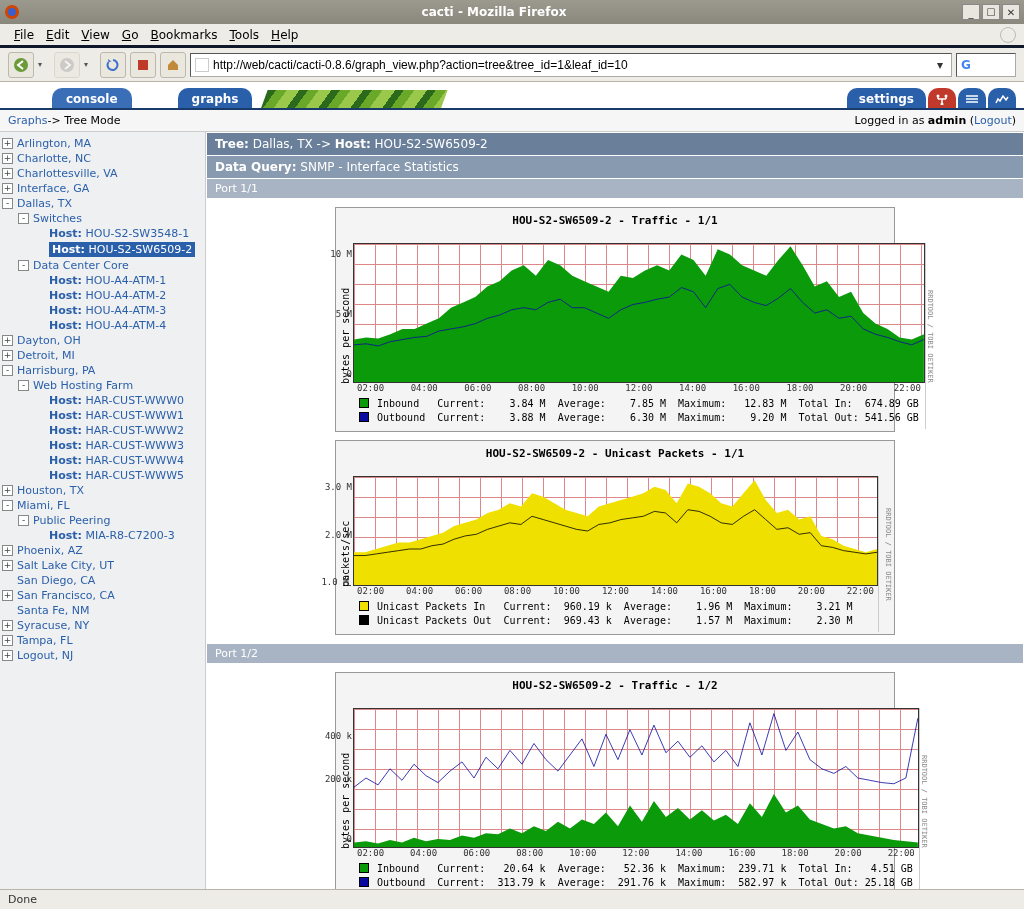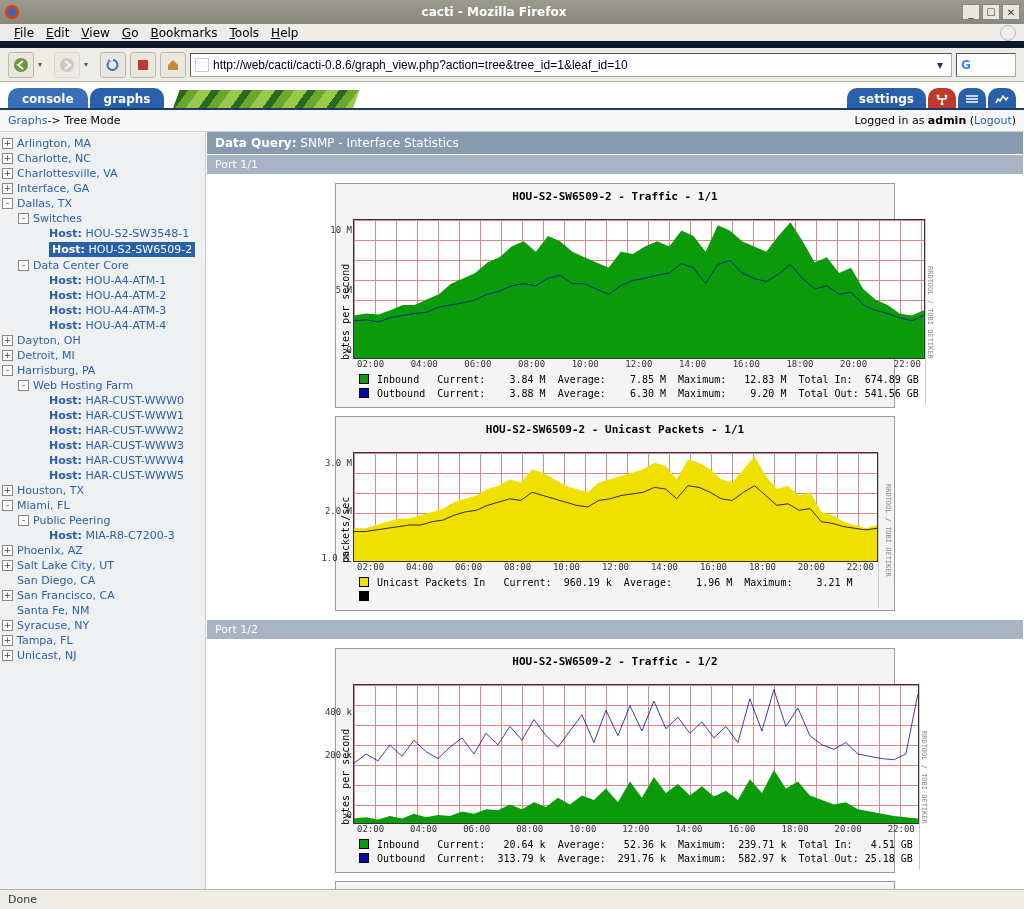--- a/index.html
+++ b/index.html
@@ -30,21 +30,21 @@
   width: 18px; height: 16px;
   background: #e8e6df;
   border: 1px solid #888;
   display: flex; align-items: center; justify-content: center;
   font-size: 10px; color: #333;
 }
 
 .menubar {
   height: 24px;
   background: #eeece6;
-  border-bottom: 7px solid #0f172a;
+  border-bottom: 3px solid #0f172a;
   display: flex;
   align-items: center;
   padding: 0 8px;
   gap: 4px;
 }
 .menubar .mi { padding: 2px 6px; cursor: default; color: #000; }
 .menubar .mi u { text-decoration: underline; }
 .menubar .throbber { margin-left: auto; width: 16px; height: 16px; border: 1px solid #bbb; border-radius: 50%; }
 
 .navbar {
@@ -106,20 +106,21 @@
   height: 2px;
   background: #1a3a6a;
 }
 .ctab {
   padding: 4px 14px;
   color: #fff;
   font-weight: bold;
   font-size: 12px;
   border-radius: 10px 10px 0 0;
   margin-right: 2px;
+  margin-left: 44px;
 }
 .ctab.active { background: #2a5faa; }
 .ctab.inactive { background: #3a6fb8; }
 .cacti-tabs .brandstripe {
   margin-left: 10px;
   width: 180px; height: 20px;
   background: repeating-linear-gradient(110deg, #2a6a1a 0 8px, #6aa82a 8px 18px, #9ac84a 18px 30px);
   transform: skewX(-20deg);
 }
 .cacti-tabs .rightside { margin-left: auto; display: flex; gap: 2px; align-items: flex-end; }
@@ -493,25 +494,32 @@
           <span class="lbl">Syracuse, NY</span>
         </div>
         <div class="node">
           <span class="sp" style="width: 0px;"></span>
           <span class="tgl">+</span>
           <span class="lbl">Tampa, FL</span>
         </div>
         <div class="node">
           <span class="sp" style="width: 0px;"></span>
           <span class="tgl">+</span>
-          <span class="lbl">Unicast, NJ</span>
+          <span class="lbl">Logout, NJ</span>
         </div>
       </div>
 
     <div class="graph-pane">
+      <div class="hdr-tree">
+        <b>Tree:</b>
+        <span>Dallas, TX</span>
+        <span>-&gt; </span>
+        <b>Host:</b>
+        <span>HOU-S2-SW6509-2</span>
+      </div>
       <div class="hdr-dq">
         <b>Data Query:</b>
         <span>SNMP - Interface Statistics</span>
       </div>
       <div class="hdr-port">Port 1/1</div>
       <div id="chart-traffic11">
           <div class="graph-card">
             <div class="graph-title">HOU-S2-SW6509-2 - Traffic - 1/1</div>
             <div class="plot-wrap">
               <div class="ylabel">bytes per second</div>
@@ -565,21 +573,21 @@
                   <span>06:00</span>
                   <span>08:00</span>
                   <span>10:00</span>
                   <span>12:00</span>
                   <span>14:00</span>
                   <span>16:00</span>
                   <span>18:00</span>
                   <span>20:00</span>
                   <span>22:00</span>
                 </div>
-                <div class="legend"><div><span class="legbox" style="background: rgb(240, 224, 0);"></span><span> Unicast Packets In   Current:  960.19 k  Average:    1.96 M  Maximum:    3.21 M</span></div><div><span class="legbox" style="background: rgb(0, 0, 0);"></span></div></div>
+                <div class="legend"><div><span class="legbox" style="background: rgb(240, 224, 0);"></span><span> Unicast Packets In   Current:  960.19 k  Average:    1.96 M  Maximum:    3.21 M</span></div><div><span class="legbox" style="background: rgb(0, 0, 0);"></span><span> Unicast Packets Out  Current:  969.43 k  Average:    1.57 M  Maximum:    2.30 M</span></div></div>
               </div>
               <div class="rrd-stripe">RRDTOOL / TOBI OETIKER</div>
             </div>
           </div>
         </div>
       <div class="hdr-port">Port 1/2</div>
       <div id="chart-traffic12">
           <div class="graph-card">
             <div class="graph-title">HOU-S2-SW6509-2 - Traffic - 1/2</div>
             <div class="plot-wrap">

